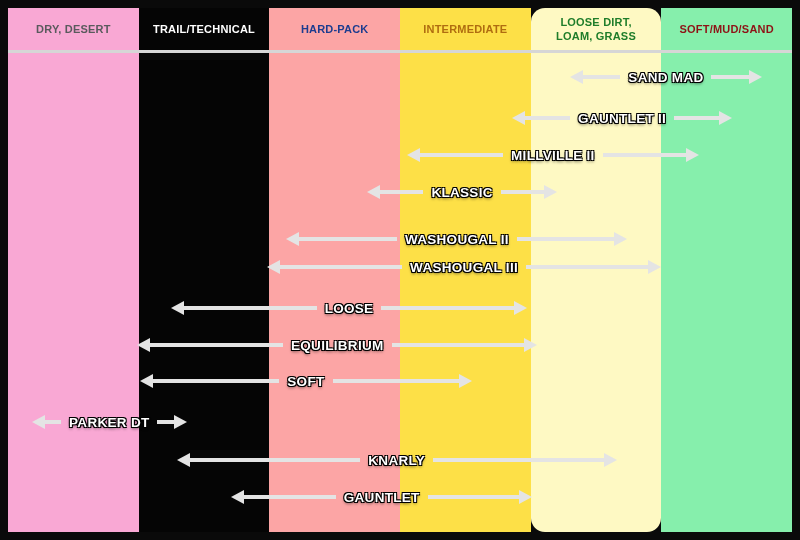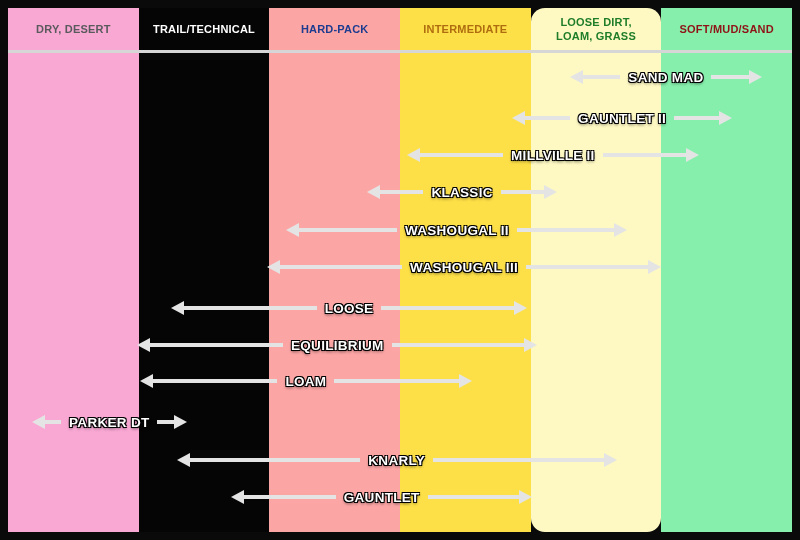--- a/index.html
+++ b/index.html
@@ -75,21 +75,21 @@
           <span class="ln"></span>
           <span class="ah r"></span>
         </div>
         <div class="row" style="left: 45.8333%; width: 24.1667%; top: 173px;">
           <span class="ah l"></span>
           <span class="ln"></span>
           <span class="lb">KLASSIC</span>
           <span class="ln"></span>
           <span class="ah r"></span>
         </div>
-        <div class="row" style="left: 35.5%; width: 43.5%; top: 211px;">
+        <div class="row" style="left: 35.5%; width: 43.5%; top: 220px;">
           <span class="ah l"></span>
           <span class="ln"></span>
           <span class="lb">WASHOUGAL II</span>
           <span class="ln"></span>
           <span class="ah r"></span>
         </div>
         <div class="row" style="left: 33%; width: 50.3333%; top: 248px;">
           <span class="ah l"></span>
           <span class="ln"></span>
           <span class="lb">WASHOUGAL III</span>
@@ -106,21 +106,21 @@
         <div class="row" style="left: 16.5%; width: 51%; top: 326px;">
           <span class="ah l"></span>
           <span class="ln"></span>
           <span class="lb">EQUILIBRIUM</span>
           <span class="ln"></span>
           <span class="ah r"></span>
         </div>
         <div class="row" style="left: 16.8333%; width: 42.3333%; top: 362px;">
           <span class="ah l"></span>
           <span class="ln"></span>
-          <span class="lb">LOAM</span>
+          <span class="lb">SOFT</span>
           <span class="ln"></span>
           <span class="ah r"></span>
         </div>
         <div class="row" style="left: 3%; width: 19.8333%; top: 403px;">
           <span class="ah l"></span>
           <span class="ln"></span>
           <span class="lb">PARKER DT</span>
           <span class="ln"></span>
           <span class="ah r"></span>
         </div>

